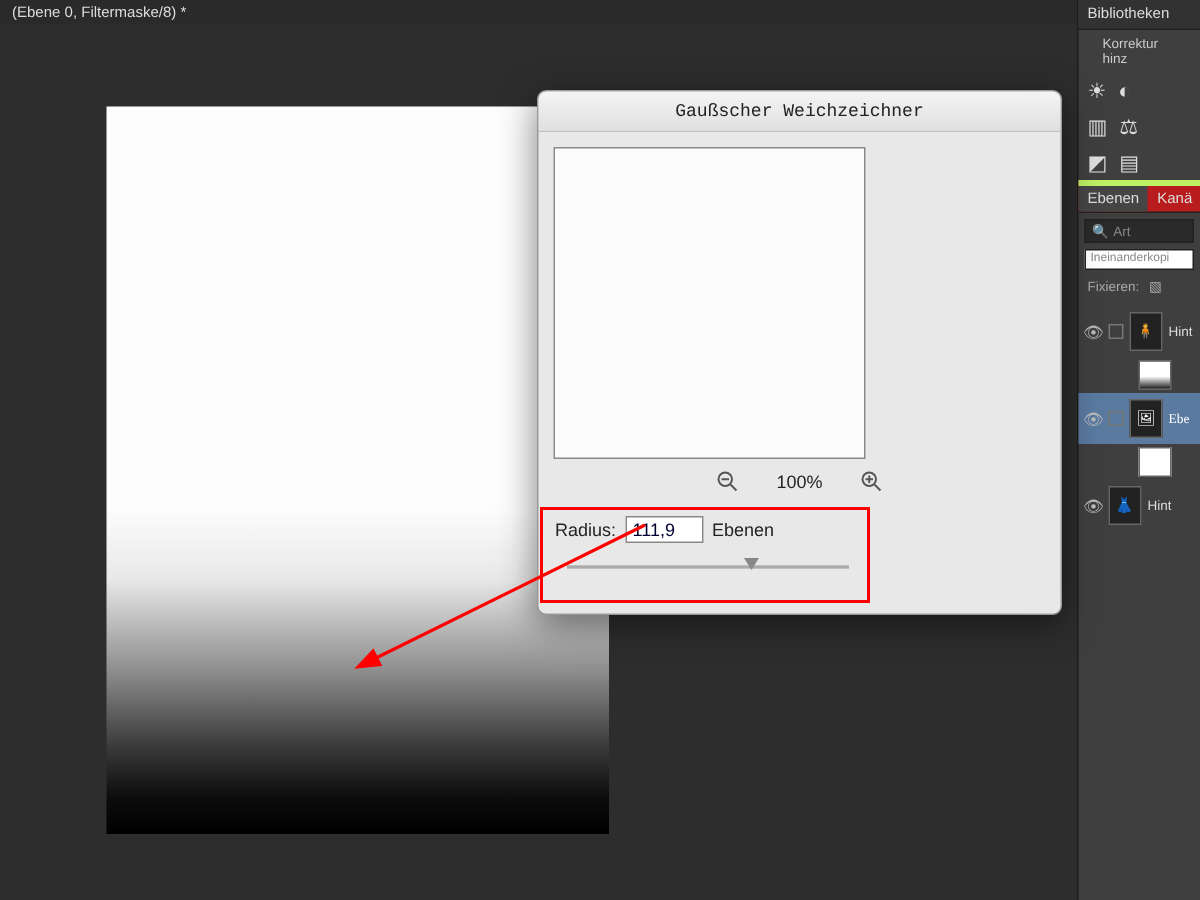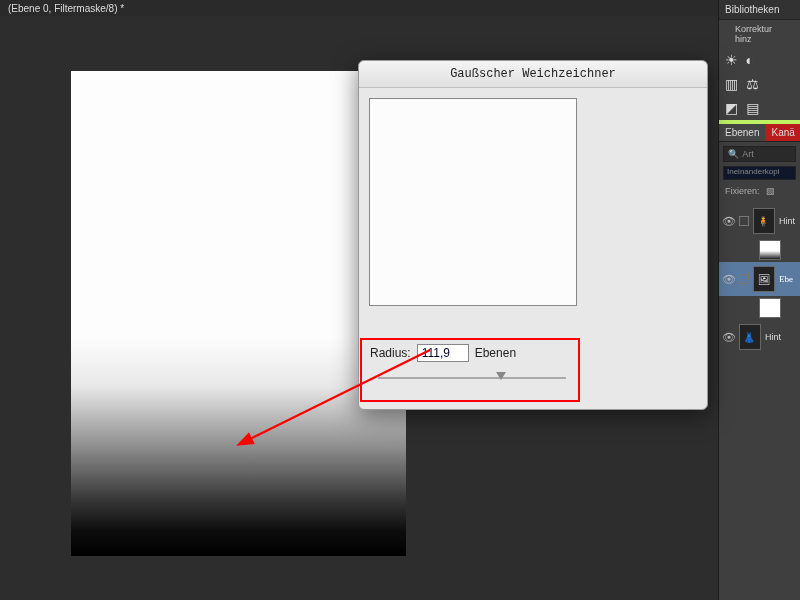--- a/index.html
+++ b/index.html
@@ -9,21 +9,21 @@
   .doc-image { position: absolute; left: 71px; top: 55px; width: 335px; height: 485px; background: linear-gradient(to bottom, #fdfdfd 0%, #fdfdfd 55%, #e8e8e8 65%, #8a8a8a 78%, #3a3a3a 88%, #0c0c0c 95%, #000 100%); }
   .right-panel { position: absolute; right: 0; top: 0; width: 82px; height: 600px; background: #3f3f3f; border-left: 1px solid #1c1c1c; color: #bbb; font-size: 10px; }
   .rp-header { background: #323232; padding: 4px 6px; font-size: 10px; color: #ddd; border-bottom: 1px solid #222; }
   .rp-sub { padding: 4px 16px; font-size: 9px; color: #ccc; }
   .rp-iconrow { display: flex; gap: 8px; padding: 4px 6px; }
   .rp-iconrow span { color: #ddd; font-size: 14px; }
   .rp-tabs { display: flex; background: #b91c1c; border-top: 4px solid #bef264; border-bottom: 1px solid #222; }
   .rp-tab { padding: 3px 6px; font-size: 10px; color: #ddd; }
   .rp-tab.active { background: #454545; }
   .rp-search { margin: 4px; background: #2a2a2a; border: 1px solid #222; height: 16px; font-size: 9px; color: #888; padding: 1px 4px; display: flex; align-items: center; gap: 3px; }
-  .rp-drop { margin: 2px 4px; background: #0f172a; border: 1px solid #222; height: 14px; font-size: 8px; color: #888; padding: 0 3px; overflow: hidden; }
+  .rp-drop { margin: 2px 4px; background: #ffffff; border: 1px solid #222; height: 14px; font-size: 8px; color: #888; padding: 0 3px; overflow: hidden; }
   .rp-lock { padding: 4px 6px; font-size: 9px; color: #aaa; }
   .layers { margin-top: 4px; }
   .layer-row { display: flex; align-items: center; padding: 2px 4px; height: 34px; gap: 4px; position: relative; }
   .layer-row.selected { background: #5a7aa0; color: #fff; }
   .layer-eye { width: 12px; height: 12px; font-size: 11px; color: #bbb; display: flex; align-items: center; justify-content: center; }
   .layer-cb { width: 10px; height: 10px; border: 1px solid #777; }
   .layer-thumb { width: 22px; height: 26px; background: #222; border: 1px solid #666; display: flex; align-items: center; justify-content: center; overflow: hidden; }
   .layer-lbl { font-size: 9px; color: #ddd; overflow: hidden; white-space: nowrap; }
   .layer-row.selected .layer-lbl { color: #fff; font-family: Liberation Serif, serif; }
   .mask-sub { height: 24px; padding-left: 40px; display: flex; align-items: center; }
@@ -117,20 +117,38 @@
       <span class="layer-lbl">Hint</span>
     </div>
   </div>
 </div>
 
 <div class="dialog">
   <div class="dialog-title">Gaußscher Weichzeichner</div>
   <div class="dialog-body">
     <div class="dialog-left">
       <div class="preview-box"></div>
+      <div class="zoom-row">
+        <span class="zoom-btn">
+          <svg width="16" height="16" viewBox="0 0 16 16">
+              <circle cx="6.5" cy="6.5" r="4.5" fill="none" stroke="#555" stroke-width="1.3"></circle>
+              <line x1="10" y1="10" x2="14" y2="14" stroke="#555" stroke-width="1.3"></line>
+              <line x1="4" y1="6.5" x2="9" y2="6.5" stroke="#555" stroke-width="1.3"></line>
+            </svg>
+        </span>
+        <span class="zoom-val">100%</span>
+        <span class="zoom-btn">
+          <svg width="16" height="16" viewBox="0 0 16 16">
+              <circle cx="6.5" cy="6.5" r="4.5" fill="none" stroke="#555" stroke-width="1.3"></circle>
+              <line x1="10" y1="10" x2="14" y2="14" stroke="#555" stroke-width="1.3"></line>
+              <line x1="4" y1="6.5" x2="9" y2="6.5" stroke="#555" stroke-width="1.3"></line>
+              <line x1="6.5" y1="4" x2="6.5" y2="9" stroke="#555" stroke-width="1.3"></line>
+            </svg>
+        </span>
+      </div>
     </div>
   </div>
 </div>
 
 <div class="radius-box"></div>
 <div class="radius-row">
   <span>Radius:</span>
   <input type="text" value="111,9" style="">
   <span>Ebenen</span>
 </div>

